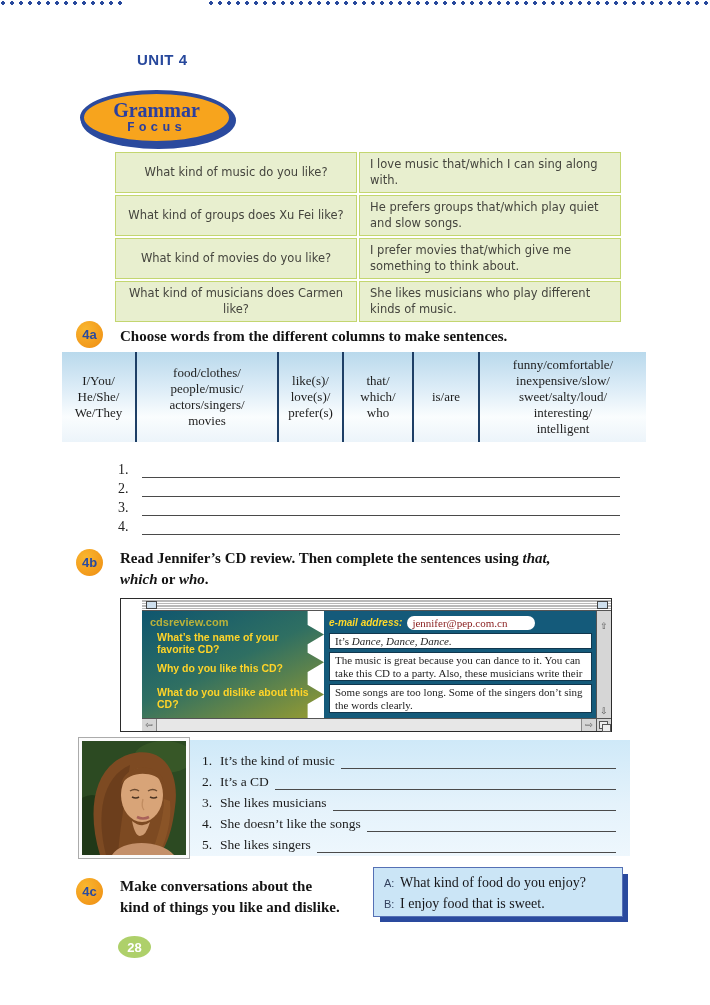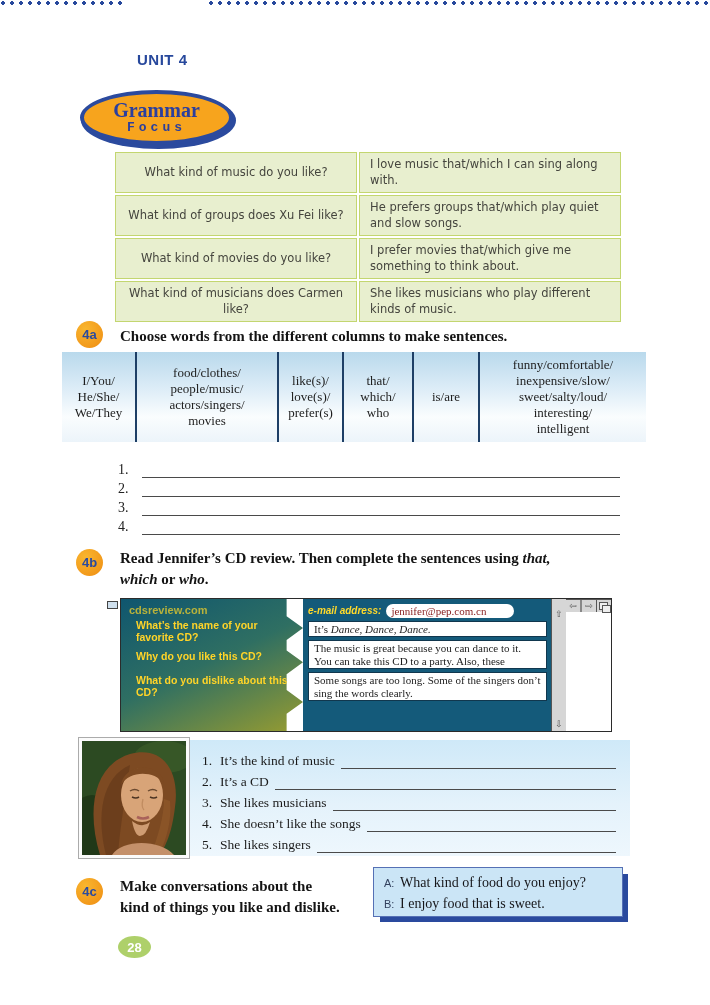--- a/index.html
+++ b/index.html
@@ -59,21 +59,21 @@
   .wc0{width:73px;} .wc1{width:65px;} .wc2{width:142px;} .wc3{width:70px;} .wc4{width:66px;} .wc5{width:168px;}
 
   
   .blank-row { position:absolute; left:118px; width:502px; height:19px; display:flex; align-items:flex-end;
     font-family:"Liberation Serif",serif; font-size:14px; color:#222; }
   .blank-row .num { width:20px; }
   .blank-row .line { flex:1; border-bottom:1.5px solid #4a4a4a; height:16px; margin-left:4px; }
 
   
   .browser { position:absolute; left:120px; top:598px; width:492px; height:134px;
-    border:1.5px solid #2b2b2b; background:#fff; display:flex; flex-direction:row; }
+    border:1.5px solid #2b2b2b; background:#fff; display:flex; flex-direction:column;padding-left:21px; }
   .titlebar { height:12px; background:repeating-linear-gradient(180deg,#ffffff 0 1px,#b9b9b9 1px 2.5px);
     border-bottom:1px solid #555; position:relative; flex:0 0 auto; }
   .tb-icon { position:absolute; top:2px; width:11px; height:8px; background:#cfe0ee;
     border:1px solid #444; }
   .tb-icon-left { left:4px; } .tb-icon-right { right:3px; }
   .browser-body { flex:1; display:flex; min-height:0; }
   .left-panel { width:182px; position:relative; flex:0 0 auto;
     background:linear-gradient(155deg,#0f566f 0%, #2f6f62 48%, #979c31 100%);
     clip-path:polygon(0 0, 91% 0, 91% 13%, 100% 22%, 91% 31%, 91% 39%, 100% 48%, 91% 57%, 91% 69%, 100% 78%, 91% 87%, 91% 100%, 0 100%); }
   .site-name { position:absolute; left:8px; top:5px; font-family:"Liberation Sans",sans-serif;

